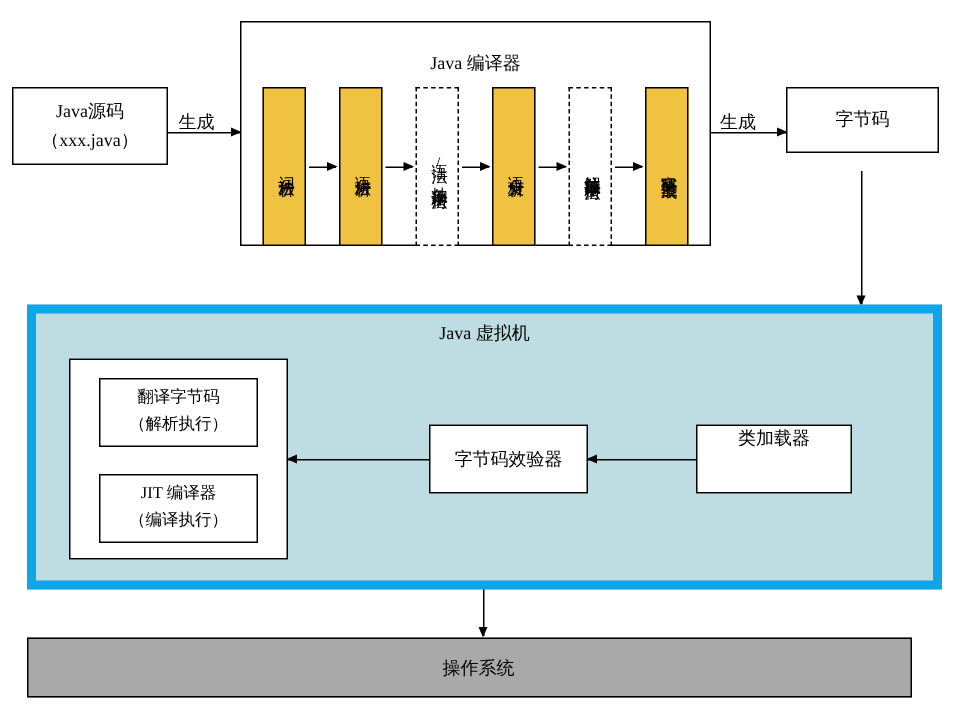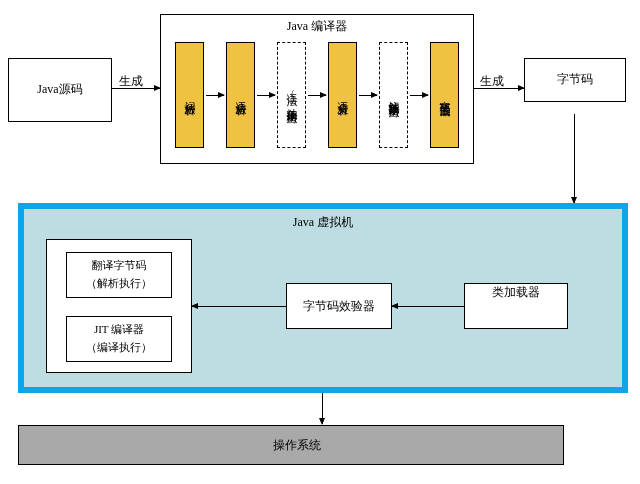--- a/index.html
+++ b/index.html
@@ -7,33 +7,33 @@
     position:relative; width:640px; height:484px; background:#ffffff;
     font-family:"Liberation Serif","DejaVu Serif",serif; color:#000;
     overflow:hidden;
   }
   .box {
     position:absolute; border:1px solid #000; background:#fff;
     display:flex; flex-direction:column; align-items:center; justify-content:center;
     font-size:12px; line-height:1.6; text-align:center; box-sizing:border-box;
   }
   
-  #src-box { left:8px; top:58px; width:104px; height:64px; }
+  #src-box { left:8px; top:58px; width:104px; height:52px; }
   #bytecode-box { left:524px; top:58px; width:102px; height:44px; }
 
   .arrow-label { position:absolute; font-size:12px;text-align:right; }
   #gen-label-left  { left:119px; top:73px; }
   #gen-label-right { left:480px; top:73px; }
 
   
   #compiler {
     position:absolute; left:160px; top:14px; width:314px; height:150px;
     border:1px solid #000; background:#fff; box-sizing:border-box;
   }
-  #compiler-title { text-align:center; font-size:12px; margin-top:3px; }
+  #compiler-title { text-align:center; font-size:12px; margin-top:19px; }
   #stages { display:flex; align-items:center; justify-content:center; margin-top:7px; }
   .stage {
     height:106px; display:flex; align-items:center; justify-content:center;
     padding:2px 6px; box-sizing:border-box; flex:0 0 auto;
   }
   .stage.solid  { background:var(--stage-fill,#F0C242); border:1px solid #000; }
   .stage.dashed { background:#fff; border:1px dashed #000; }
   .vtext {
     writing-mode:vertical-lr; text-orientation:upright;
     font-size:11px; line-height:15px; letter-spacing:1px;
@@ -99,32 +99,33 @@
   #loader-box {
     position:absolute; left:440px; top:74px; width:104px; height:46px;
     border:1px solid #000; background:#fff; box-sizing:border-box;
     display:flex; align-items:flex-start; justify-content:center; font-size:12px;
   }
   #arrow-loader-verifier { left:368px; top:97px; width:72px; }
   #arrow-verifier-exec   { left:168px; top:97px; width:94px; }
 
   
   #os {
-    position:absolute; left:18px; top:425px; width:546px; height:40px;
+    position:absolute; left:18px; top:425px; width:590px; height:40px;
     background:var(--os-fill,#A9A9A9); border:1px solid #000; box-sizing:border-box;
     display:flex; align-items:center; justify-content:center; font-size:12px;padding-left:12px;
   }
 </style>
 </head>
 <body>
 
 <div class="canvas">
 
   <div class="box" id="src-box">
     <div>Java源码</div>
+    <div>（xxx.java）</div>
   </div>
 
   <span class="arrow-label" id="gen-label-left">生成</span>
   <div class="harrow right" id="arrow-gen-left"></div>
 
   <div id="compiler">
     <div id="compiler-title">Java 编译器</div>
     <div id="stages">
 
       <div class="stage solid">

